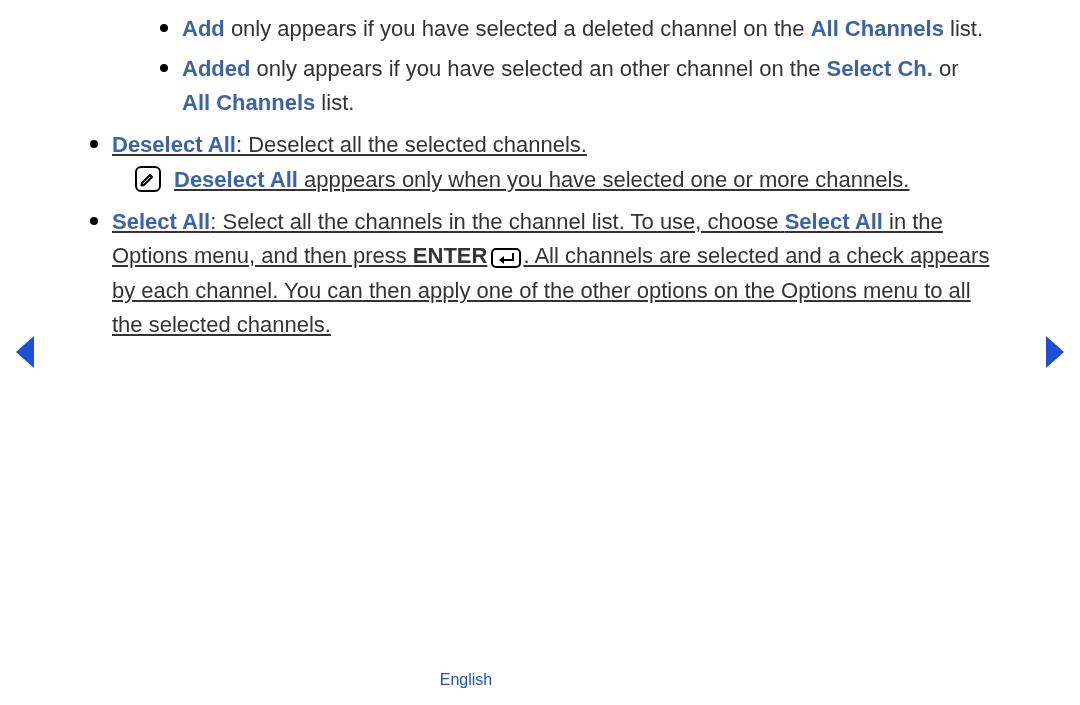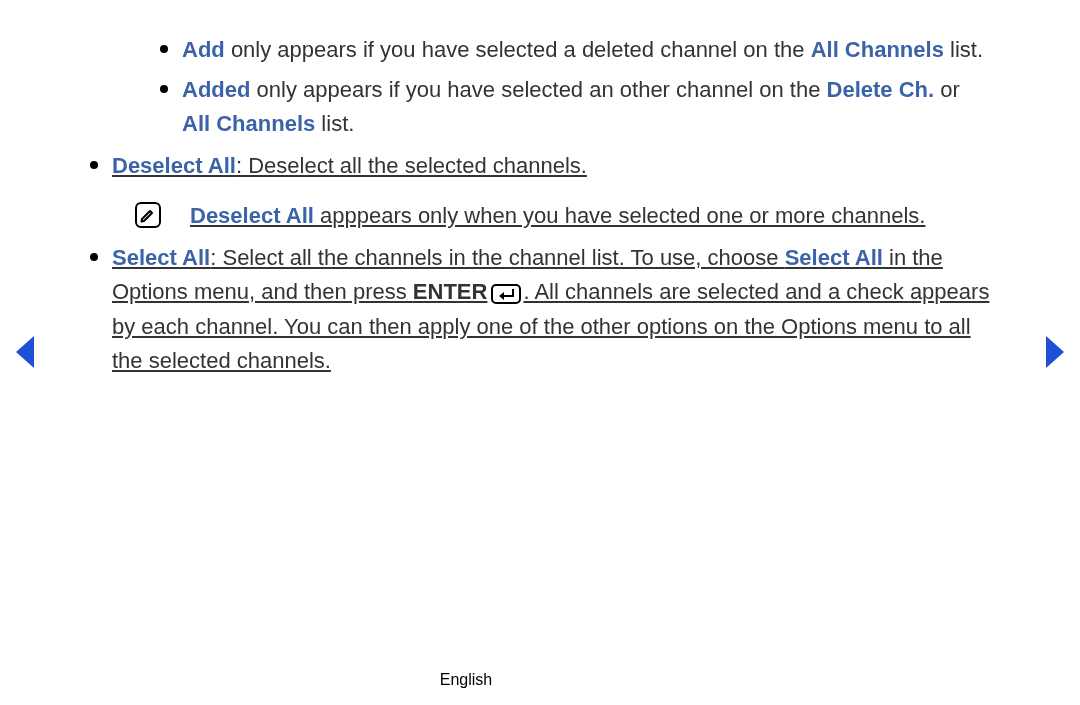--- a/index.html
+++ b/index.html
@@ -14,21 +14,21 @@
     height:705px;
     background:#ffffff;
     font-family:Helvetica, Arial, sans-serif;
     color:var(--text);
     position:relative;
     overflow:hidden;
   }
   .content{
     position:absolute;
     left:90px;
-    top:33px;
+    top:12px;
     width:900px;
     font-size:22px;
     line-height:34px;
   }
   ul.outer{
     list-style:none;
     margin:0;
     padding:0;
     text-decoration:underline;
   }
@@ -64,22 +64,22 @@
     top:12px;
     width:8px;
     height:8px;
     background:#000;
     border-radius:50%;
   }
   .lk{ color:var(--link); font-weight:600; }
   .note-row{
     display:flex;
     align-items:flex-start;
-    gap:28px;
-    margin:16px 0 8px 22px;
+    gap:12px;
+    margin:1px 0 8px 22px;
   }
   .note-icon{
     flex:0 0 auto;
     width:28px;
     height:28px;
     margin-top:2px;
   }
   .note-icon svg{ display:block; }
   .enter-bold{ font-weight:700;margin-top:47px; }
   .enter-icon{
@@ -97,33 +97,33 @@
   }
   .nav-left{ left:12px; }
   .nav-right{ right:12px; }
   .nav-arrow svg{ display:block; }
   .footer-lang{
     position:absolute;
     bottom:16px;
     width:932px;
     text-align:center;
     font-size:16px;
-    color:#000000;
+    color:#1d4ed8;
   }
 </style>
 </head>
 <body>
 
 <div class="content">
   <ul class="inner">
     <li>
       <span class="lk">Add</span><span> only appears if you have selected a deleted channel on the </span><span class="lk">All Channels</span><span> list.</span>
     </li>
     <li>
-      <span class="lk">Added</span><span> only appears if you have selected an other channel on the </span><span class="lk">Delete Ch.</span><span> or </span><span class="lk">All Channels</span><span> list.</span>
+      <span class="lk">Added</span><span> only appears if you have selected an other channel on the </span><span class="lk">Select Ch.</span><span> or </span><span class="lk">All Channels</span><span> list.</span>
     </li>
   </ul>
 
   <ul class="outer">
     <li>
       <span class="lk">Deselect All</span><span>: Deselect all the selected channels.</span>
 
       <div class="note-row">
         <span class="note-icon">
           <svg width="28" height="28" viewBox="0 0 28 28">

